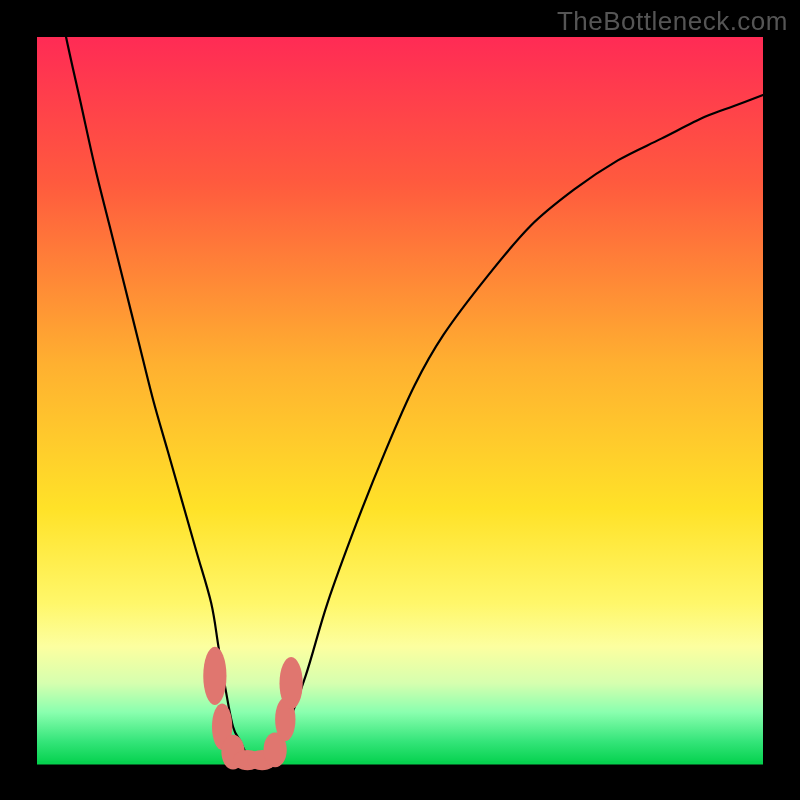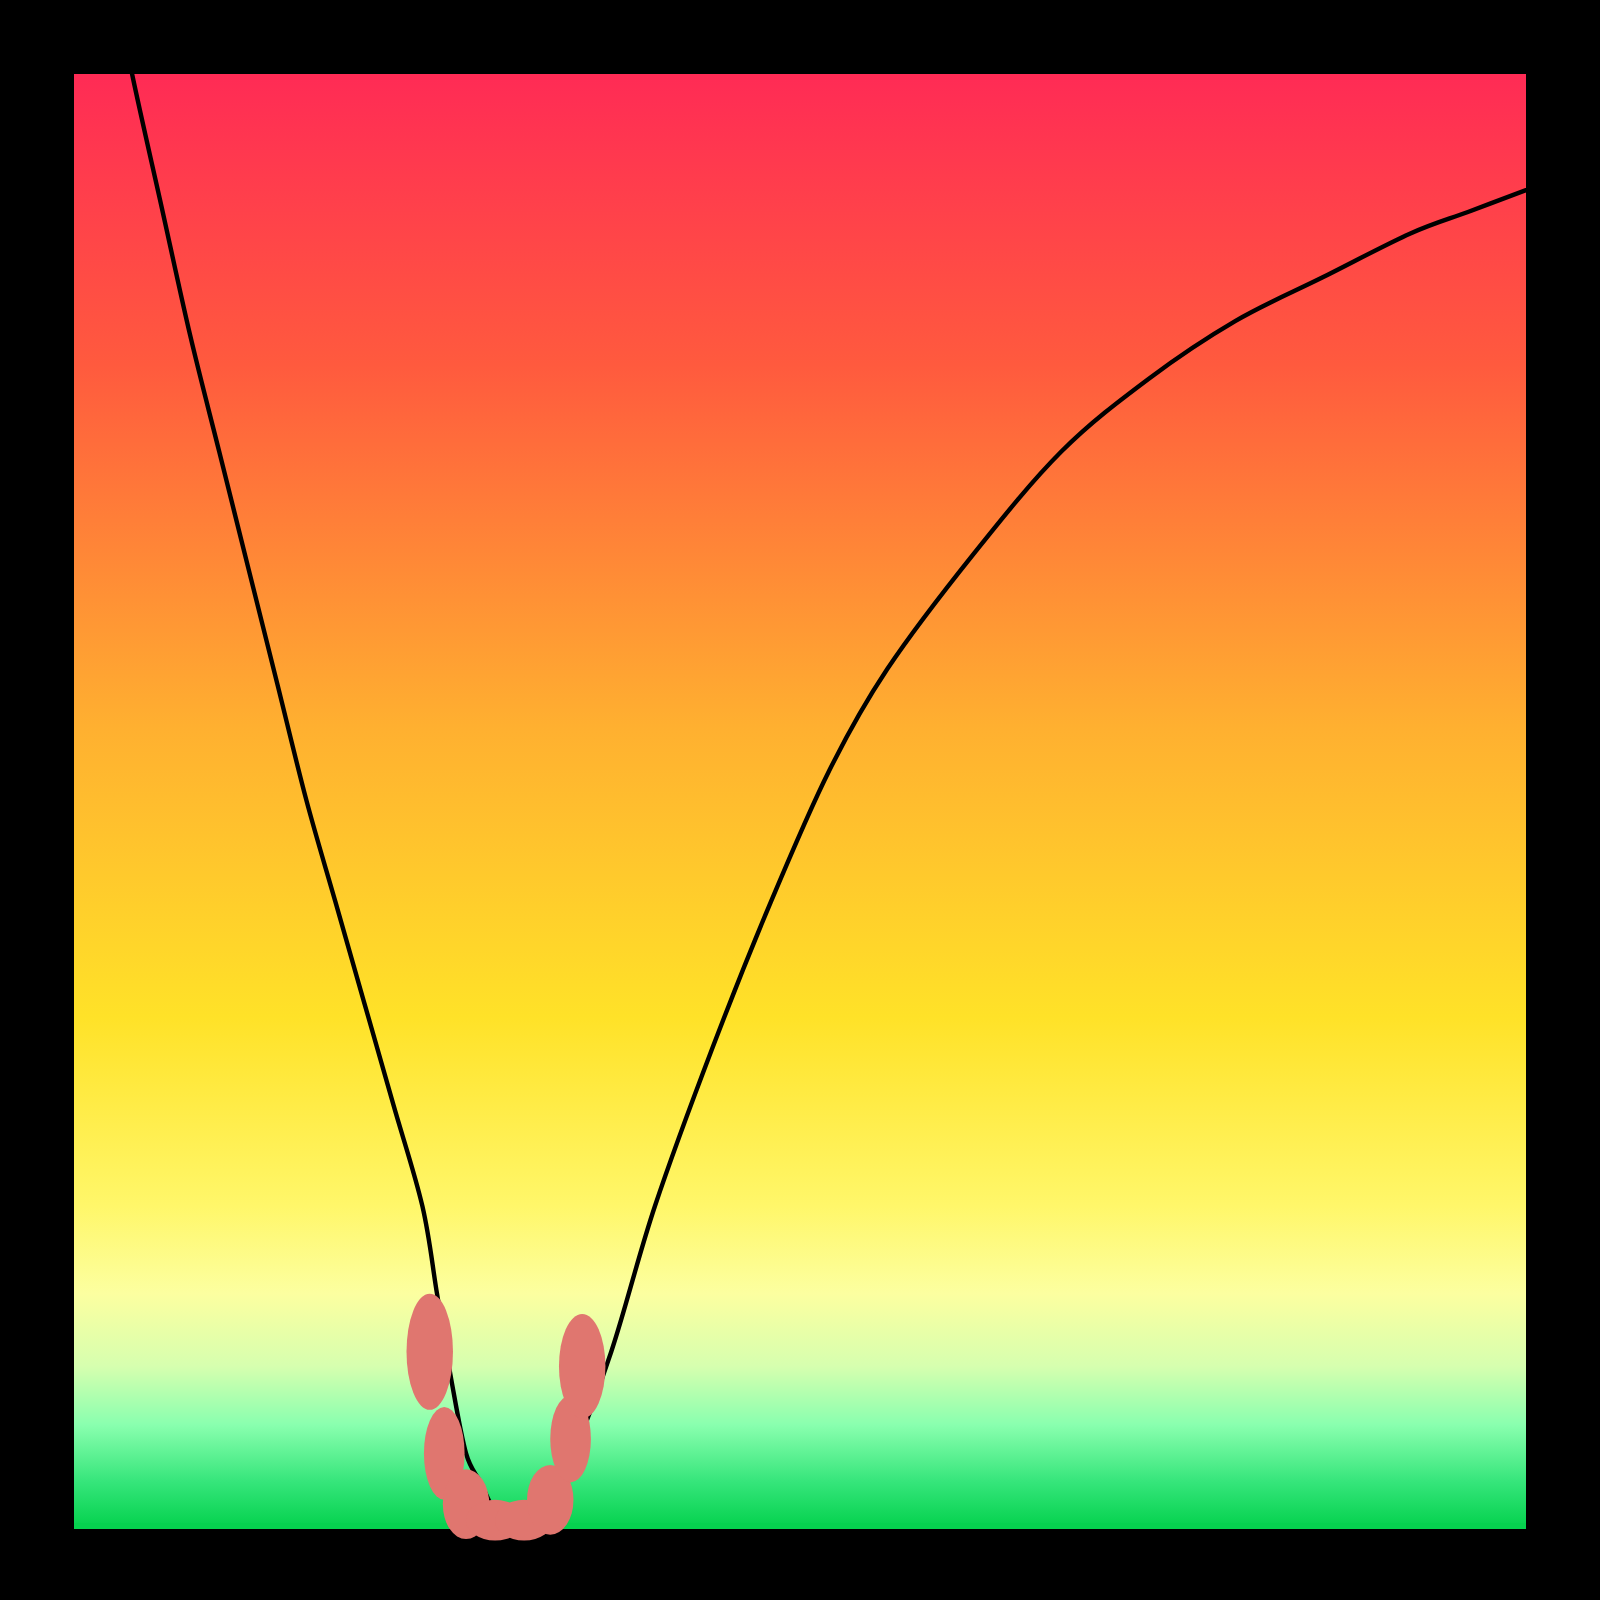--- a/index.html
+++ b/index.html
@@ -55,20 +55,21 @@
   }
   .baseline {
     stroke: #06d24f;
     stroke-width: 3;
   }
 </style>
 </head>
 <body>
 
 <div class="frame">
+  <div class="watermark">TheBottleneck.com</div>
   <div class="plot-area" id="plot" style="background: linear-gradient(rgb(255, 43, 85) 0%, rgb(255, 90, 62) 20%, rgb(255, 176, 48) 45%, rgb(255, 226, 40) 65%, rgb(255, 247, 106) 78%, rgb(252, 255, 160) 84%, rgb(214, 255, 175) 89%, rgb(138, 255, 175) 93%, rgb(53, 229, 122) 97%, rgb(6, 210, 79) 100%);">
     <svg class="curve" id="svg" viewBox="0 0 726 726" preserveAspectRatio="none">
       <line id="baseline" class="baseline" x1="0" x2="726" y1="726" y2="726"></line>
       <path id="curvePath" class="curve-path" d="M 0 -145.19999999999993 C 2.42 -133.09999999999994, 9.68 -96.80000000000001, 14.52 -72.60000000000002 C 19.36 -48.400000000000034, 24.2 -22.99000000000001, 29.04 0 C 33.879999999999995 22.99000000000001, 38.72 43.56000000000002, 43.559999999999995 65.34000000000003 C 48.39999999999999 87.12000000000005, 53.239999999999995 110.11000000000007, 58.08 130.68000000000006 C 62.92 151.25000000000006, 67.76 169.4, 72.60000000000001 188.76 C 77.44000000000001 208.11999999999998, 82.27999999999999 227.47999999999996, 87.11999999999999 246.83999999999997 C 91.96 266.2, 96.80000000000001 285.56, 101.64000000000001 304.92 C 106.48000000000002 324.28000000000003, 111.32 344.85, 116.16 363 C 121 381.15, 125.84 396.88, 130.68 413.82 C 135.52 430.76, 140.36 447.7, 145.20000000000002 464.64 C 150.04000000000002 481.58, 154.88 498.52000000000004, 159.72 515.46 C 164.56 532.4000000000001, 170.60999999999999 550.55, 174.23999999999998 566.28 C 177.86999999999998 582.01, 179.07999999999998 595.32, 181.5 609.84 C 183.92000000000002 624.36, 186.34000000000003 640.0899999999999, 188.76000000000002 653.4 C 191.18 666.71, 193.60000000000002 681.23, 196.02 689.7 C 198.44 698.1700000000001, 200.86000000000004 699.38, 203.28000000000003 704.22 C 205.70000000000002 709.0600000000001, 208.12 715.473, 210.54 718.74 C 212.95999999999998 722.0070000000001, 214.17 722.975, 217.79999999999998 723.822 C 221.42999999999998 724.669, 227.48 728.299, 232.32 723.822 C 237.16 719.345, 240.79000000000002 711.1170000000001, 246.84000000000003 696.96 C 252.89000000000004 682.803, 261.36 660.66, 268.62 638.88 C 275.88 617.1, 281.93000000000006 591.6899999999999, 290.40000000000003 566.28 C 298.87 540.87, 309.76 511.8299999999999, 319.44 486.41999999999996 C 329.12 461.01, 338.79999999999995 436.81, 348.47999999999996 413.82 C 358.15999999999997 390.83, 367.84000000000003 367.84, 377.52000000000004 348.47999999999996 C 387.20000000000005 329.11999999999995, 394.46000000000004 315.81, 406.56000000000006 297.66 C 418.6600000000001 279.51000000000005, 435.6 257.73, 450.12 239.57999999999998 C 464.64 221.42999999999998, 479.1600000000001 203.28, 493.68000000000006 188.76 C 508.20000000000005 174.23999999999998, 522.72 163.3499999999999, 537.24 152.45999999999992 C 551.76 141.56999999999994, 566.2800000000001 131.89000000000007, 580.8000000000001 123.42000000000007 C 595.32 114.95000000000009, 609.84 108.89999999999999, 624.36 101.63999999999999 C 638.88 94.37999999999998, 655.82 85.305, 667.9200000000001 79.86000000000001 C 680.0200000000001 74.41500000000002, 687.28 72.60000000000004, 696.9599999999999 68.97000000000003 C 706.6399999999999 65.34000000000002, 721.16 59.894999999999946, 726 58.07999999999993"></path>
       <g id="markers">
           <ellipse cx="177.87" cy="638.88" rx="11.616" ry="29.04" class="marker"></ellipse>
           <ellipse cx="185.13" cy="689.7" rx="10.164" ry="23.232" class="marker"></ellipse>
           <ellipse cx="196.02" cy="715.11" rx="11.616" ry="17.424" class="marker"></ellipse>
           <ellipse cx="210.54" cy="723.096" rx="14.52" ry="10.164" class="marker"></ellipse>
           <ellipse cx="225.06" cy="723.096" rx="14.52" ry="10.164" class="marker"></ellipse>

